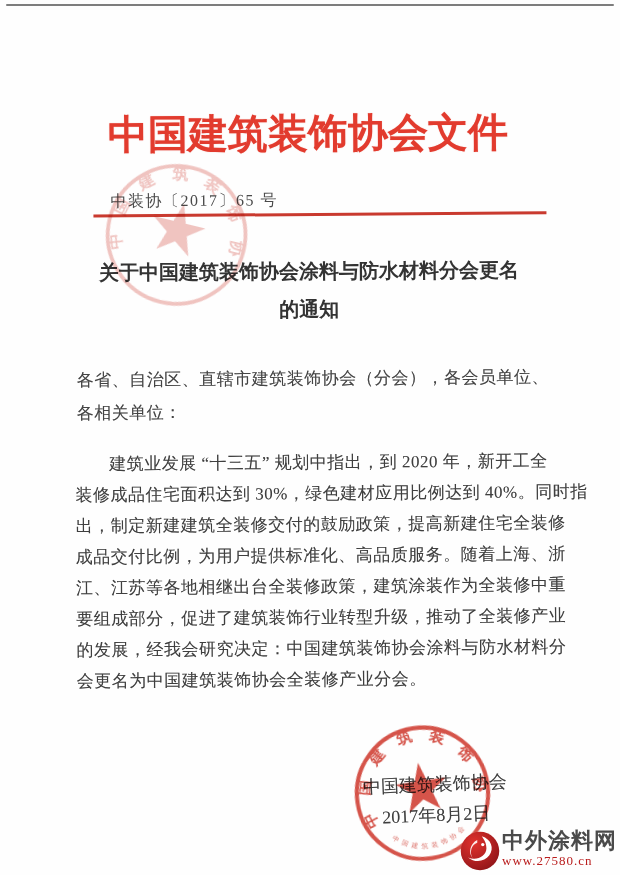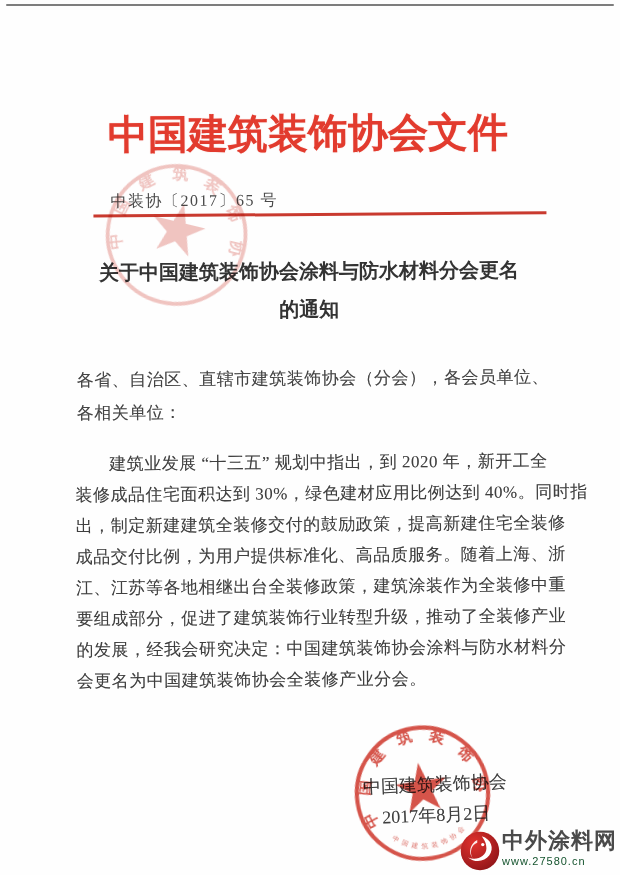--- a/index.html
+++ b/index.html
@@ -33,21 +33,21 @@
     font-size:18px;line-height:31px;color:#3f3f3f;transform:rotate(-2deg);
     text-shadow:0 0 .5px rgba(0,0,0,.25);
   }
   .seal{position:absolute;pointer-events:none;mix-blend-mode:multiply;}
   .seal-bottom{left:338px;top:712px;width:164px;height:164px;transform:rotate(-8deg);opacity:.88;filter:blur(.3px);}
   .seal-top{left:92px;top:148px;width:172px;height:172px;transform:rotate(14deg);opacity:.30;filter:blur(.6px);}
   .watermark{position:absolute;left:458px;top:829px;display:flex;align-items:flex-start;font-family:"Liberation Sans","DejaVu Sans",sans-serif;}
   .wm-logo{width:44px;height:44px;flex:0 0 auto;}
   .wm-text{}
   .wm-name{font-size:22px;font-weight:bold;color:#4a4a4a;letter-spacing:1px;line-height:24px;white-space:nowrap;}
-  .wm-url{font-size:11px;color:#14532d;letter-spacing:1px;line-height:16px;white-space:nowrap;}
+  .wm-url{font-size:13px;color:#b91c1c;letter-spacing:1px;line-height:16px;white-space:nowrap;font-family:Liberation Serif, serif;}
 </style>
 </head>
 <body>
 
 <div class="page">
   <div class="scan-edge"></div>
 
   <div class="content">
 
     <h1 class="header-title">中国建筑装饰协会文件</h1>

